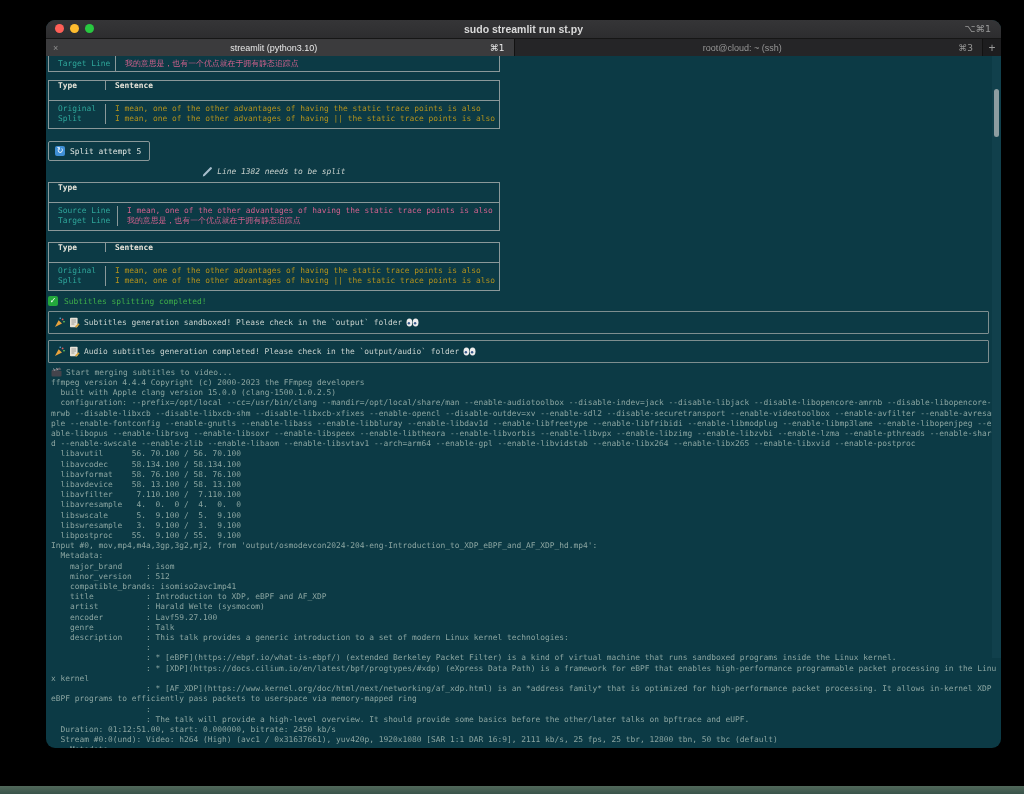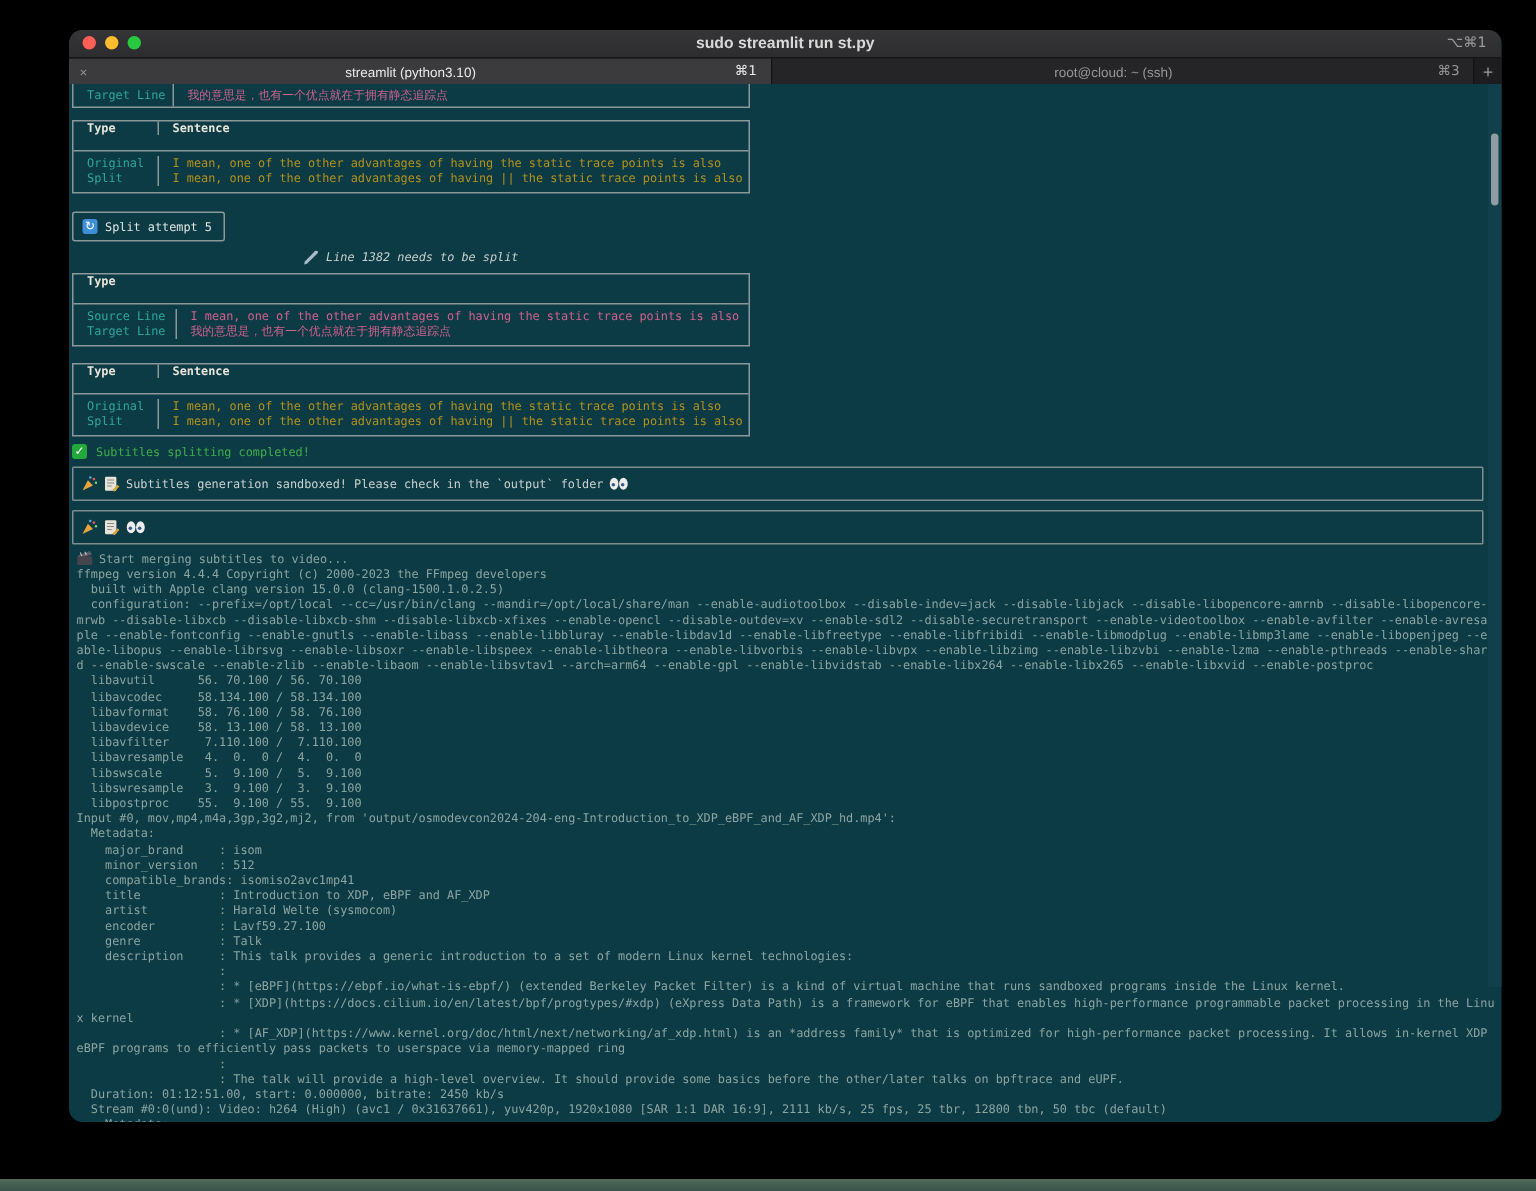--- a/index.html
+++ b/index.html
@@ -248,20 +248,21 @@
         <circle cx="6.2" cy="1.3" r="0.8" fill="#5db0e2"></circle>
         <circle cx="10" cy="4.8" r="0.8" fill="#7ce25d"></circle>
       </svg>
       <svg class="icsvg" width="11" height="11" viewBox="0 0 11 11">
         <rect x="1" y="0.8" width="7.6" height="9.4" rx="0.8" fill="#e8e3d8"></rect>
         <line x1="2.4" y1="3" x2="7" y2="3" stroke="#8a8a8a" stroke-width="0.8"></line>
         <line x1="2.4" y1="5" x2="7" y2="5" stroke="#8a8a8a" stroke-width="0.8"></line>
         <line x1="2.4" y1="7" x2="5.4" y2="7" stroke="#8a8a8a" stroke-width="0.8"></line>
         <path d="M6 9.6 L9.4 6.2 L10.6 7.4 L7.2 10.8 Z" fill="#d8a23a"></path>
       </svg>
+      <span>Audio subtitles generation completed! Please check in the `output/audio` folder</span>
       <svg class="icsvg" width="13" height="9" viewBox="0 0 13 9">
         <ellipse cx="3.4" cy="4.5" rx="2.9" ry="4" fill="#ececec"></ellipse>
         <ellipse cx="9.6" cy="4.5" rx="2.9" ry="4" fill="#ececec"></ellipse>
         <circle cx="2.9" cy="5.2" r="1.2" fill="#3a5a8c"></circle>
         <circle cx="9.1" cy="5.2" r="1.2" fill="#3a5a8c"></circle>
       </svg>
     </div>
 
     <div class="merge-line">
       <svg class="icsvg" width="11" height="10" viewBox="0 0 11 10">

